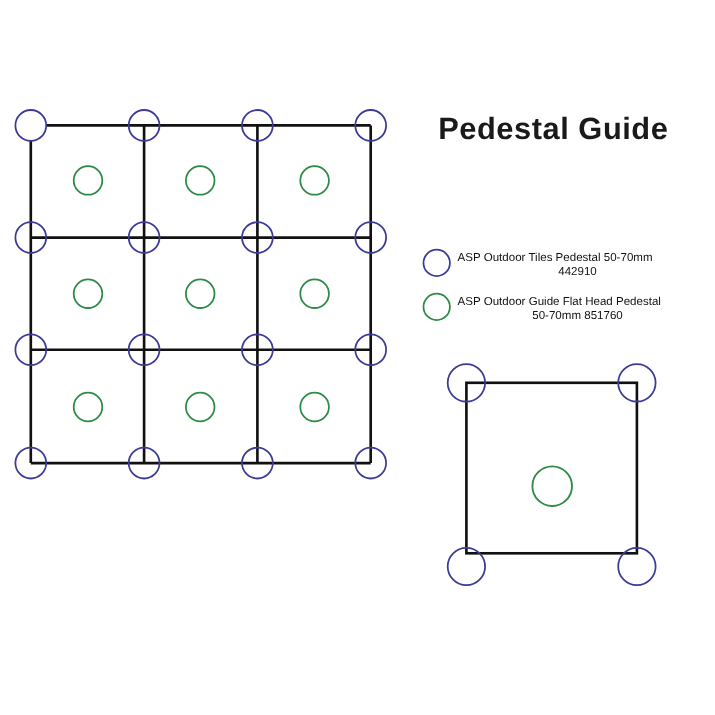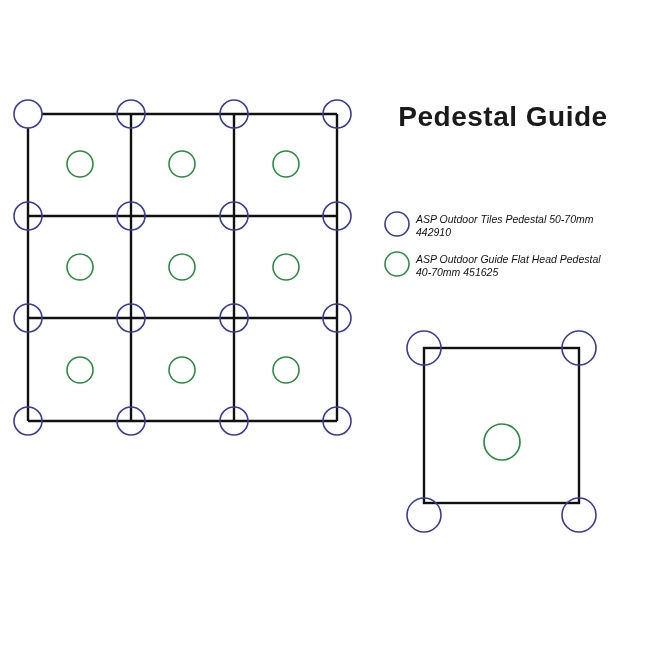--- a/index.html
+++ b/index.html
@@ -38,40 +38,39 @@
   }
   .title-line {
     font-size: 28px;
     font-weight: bold;
     letter-spacing: 0.5px;
     line-height: 34px;
   }
   .legend {
     position: absolute;
     left: 382px;
-    top: 213px;
+    top: 228px;
     width: 252px;
-    font-style: italic;
   }
   .legend-row {
     position: relative;
     min-height: 34px;
     margin-bottom: 6px;
   }
   .legend-text {
     position: absolute;
     left: 34px;
     top: 0;
     width: 218px;
     font-size: 10.5px;
     line-height: 13px;
     color: #111111;
   }
   .legend-text .l1 { display: block; }
-  .legend-text .l2 { display: block; }
+  .legend-text .l2 { display: block; text-align: center; }
 </style>
 </head>
 <body>
 
 <div id="stage">
 
   <svg class="svg-layer" viewBox="0 0 650 650">
 
     <g>
 
@@ -146,19 +145,19 @@
         <span class="l2">442910</span>
       </div>
     </div>
 
     <div class="legend-row">
       <svg width="30" height="30" viewBox="0 0 30 30" style="position:absolute;left:0;top:-4px;">
         <circle cx="15" cy="15" r="12" fill="none" stroke="#2e8b44" stroke-width="1.6"></circle>
       </svg>
       <div class="legend-text">
         <span class="l1">ASP Outdoor Guide Flat Head Pedestal</span>
-        <span class="l2">40-70mm 451625</span>
+        <span class="l2">50-70mm 851760</span>
       </div>
     </div>
 
   </div>
 
 </div>
 
 </body></html>

